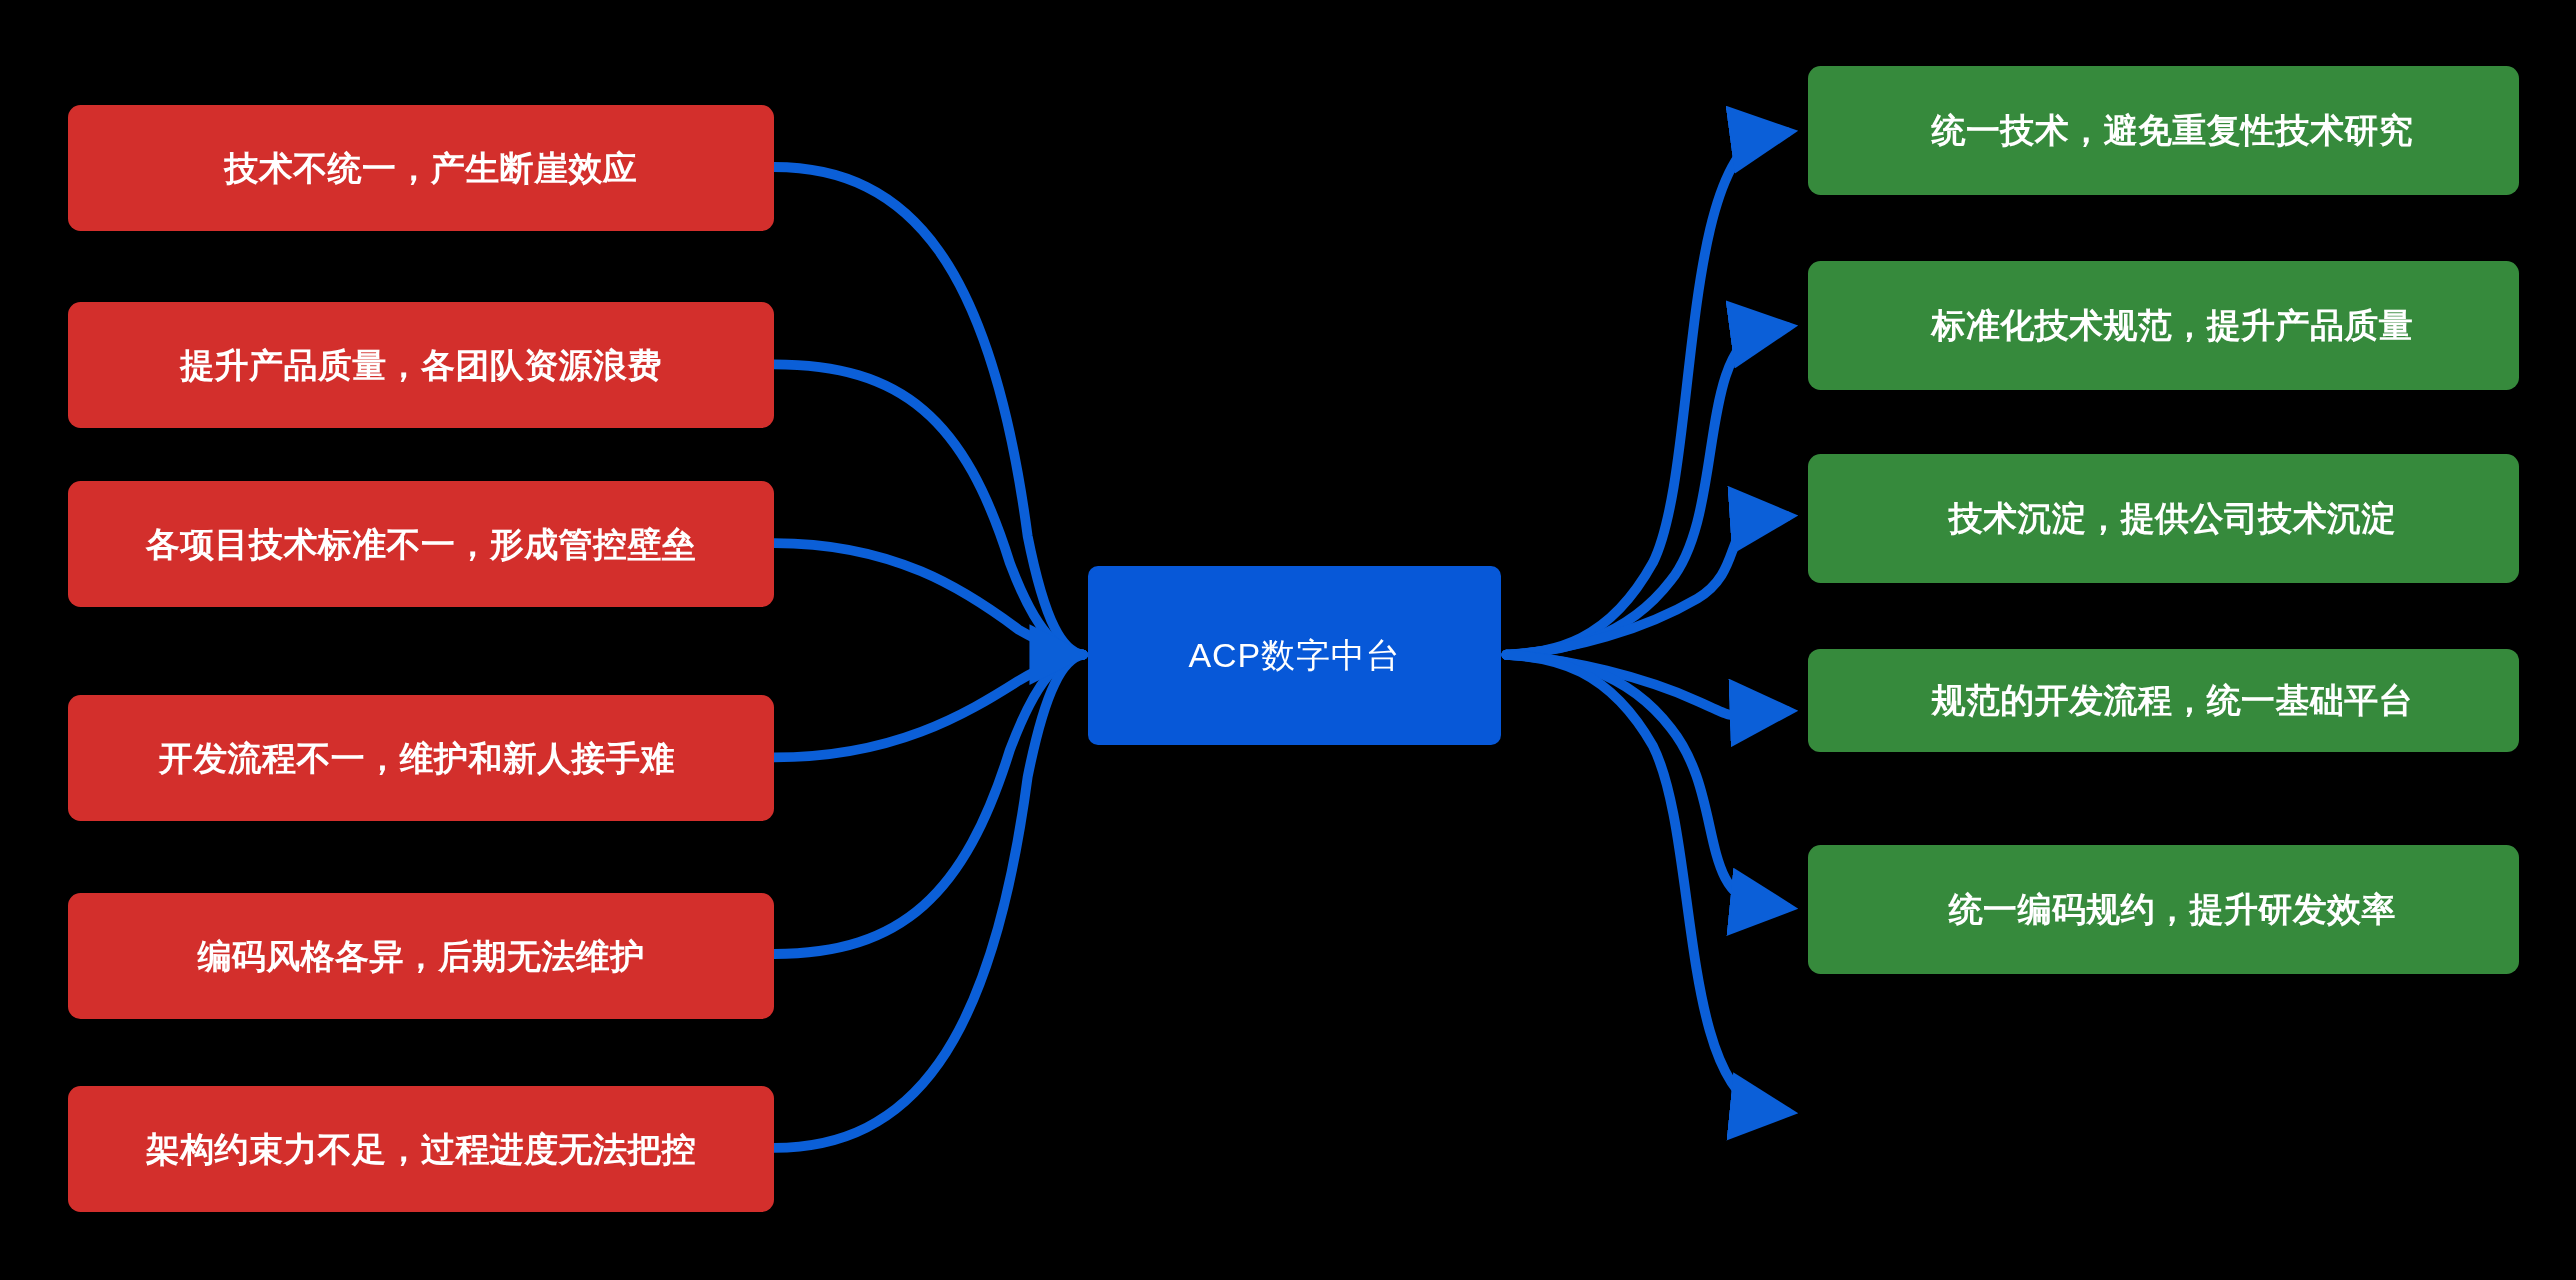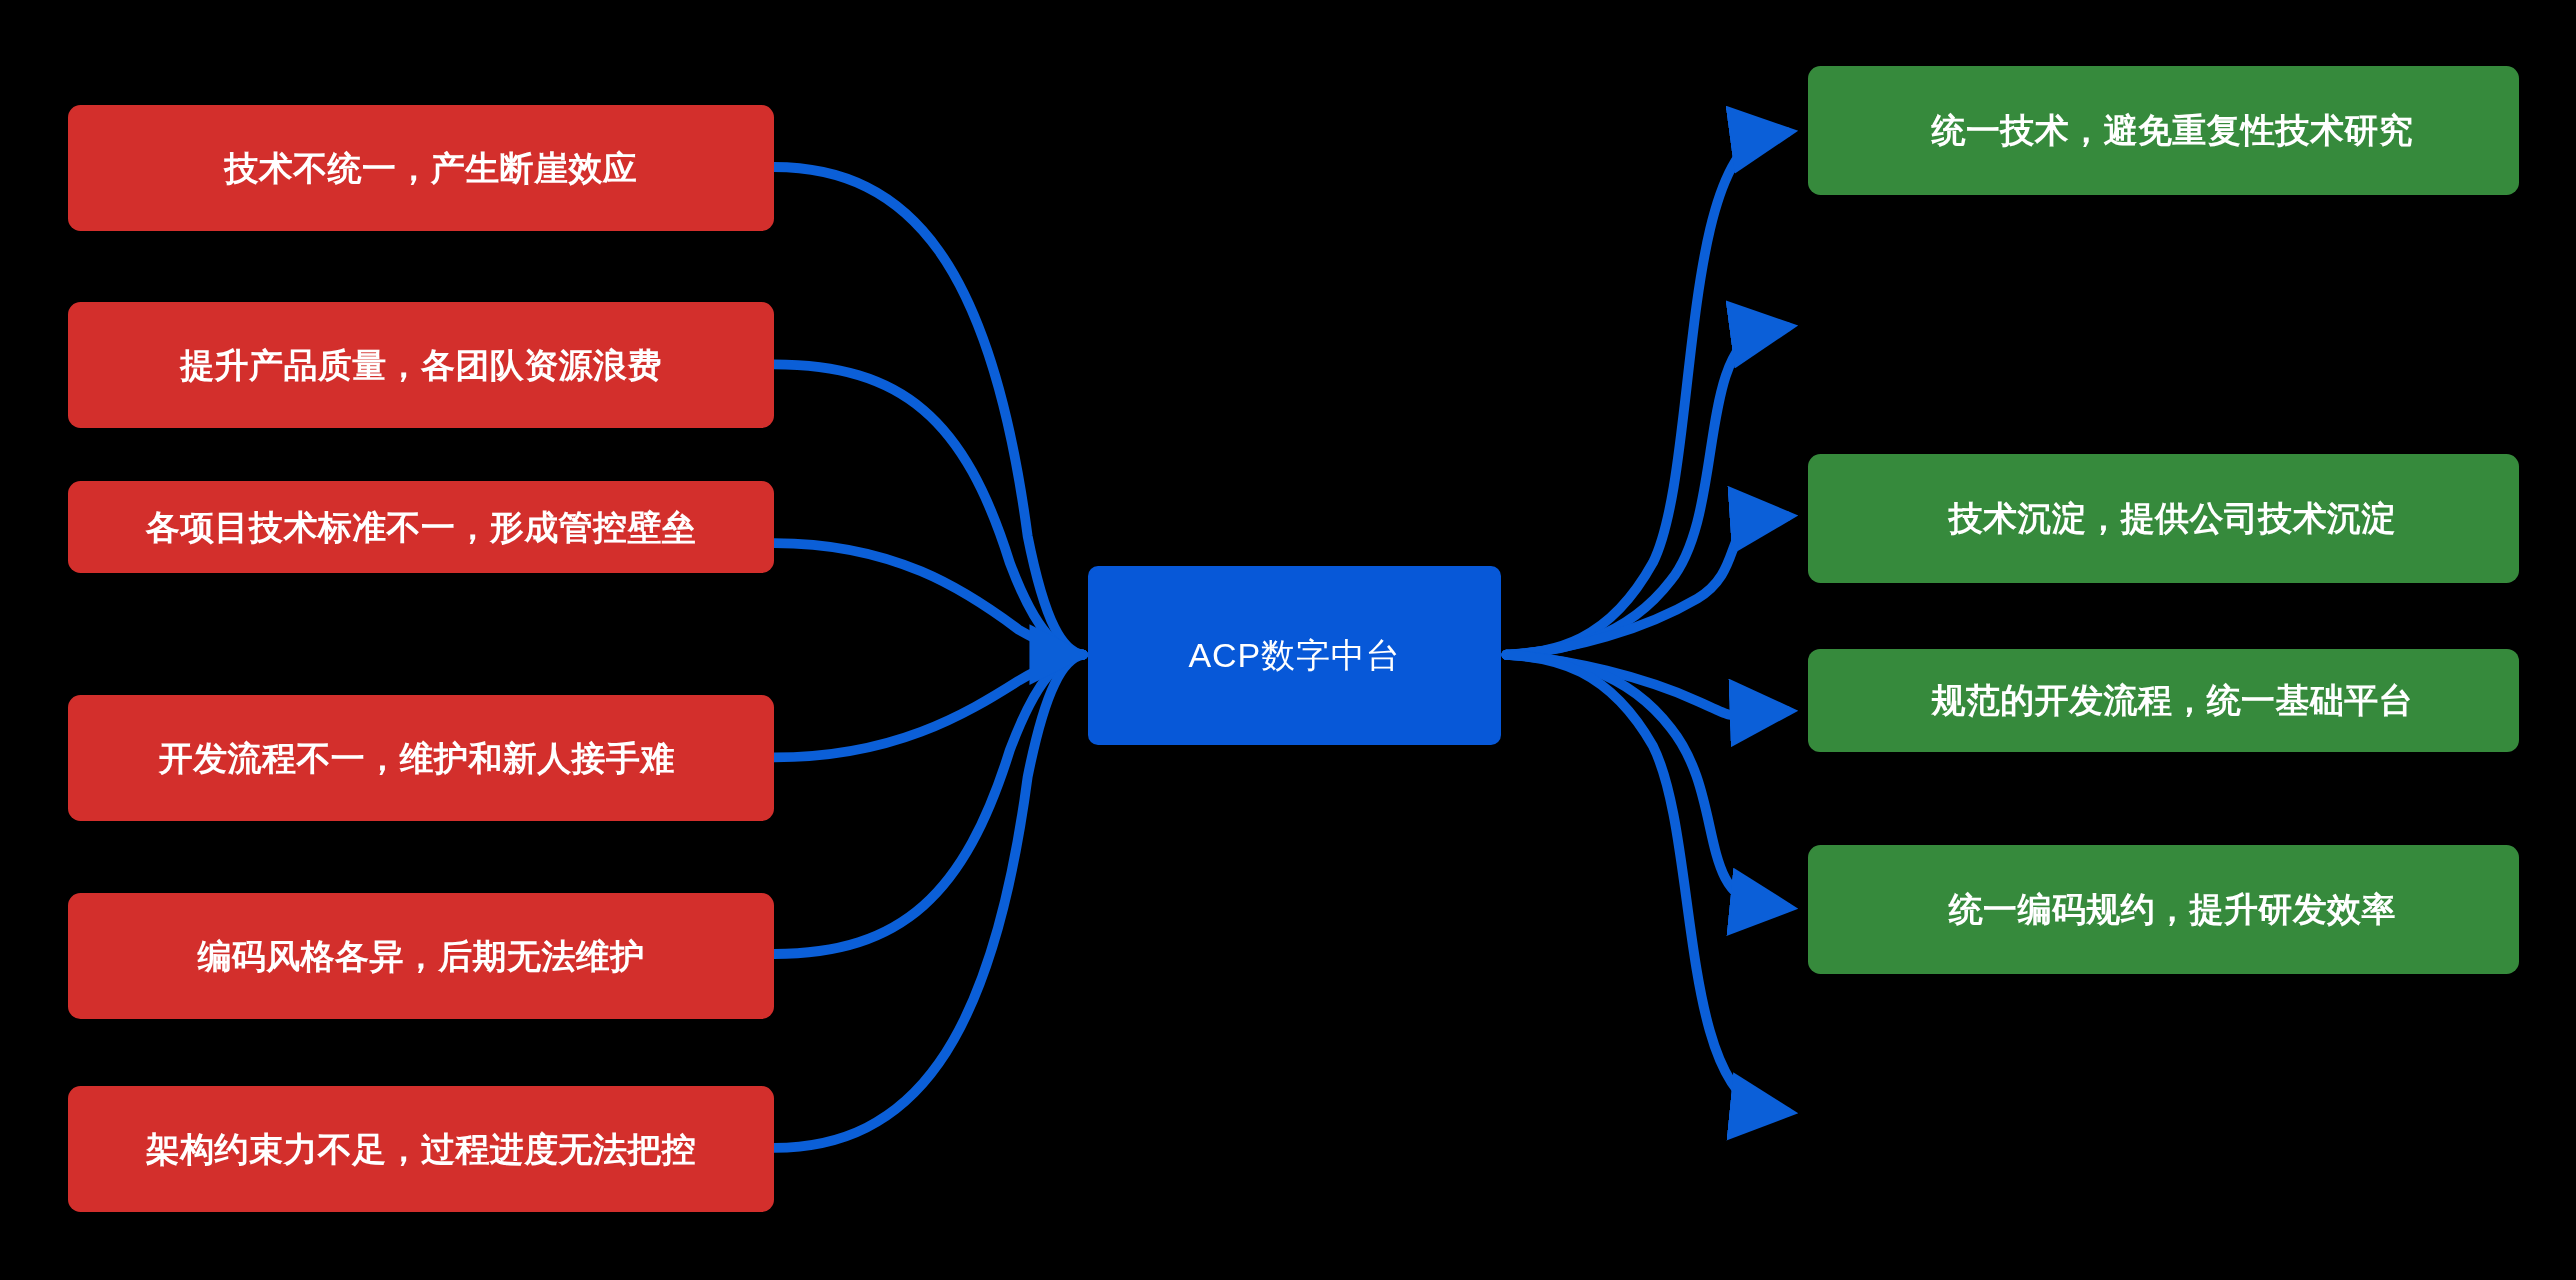--- a/index.html
+++ b/index.html
@@ -93,40 +93,43 @@
       <path d="M 1686 733 C 1740 736 1800 748 1850 835 C 1900 935 1880 1200 1970 1242 L 2000 1245"></path>
     </g>
   </svg>
 
   <div class="node node-problem" style="left:68px; top:105px; width:706px; height:126px;padding-left:41px;">
     <span>技术不统一，产生断崖效应</span>
   </div>
   <div class="node node-problem" style="left:68px; top:302px; width:706px; height:126px;">
     <span>提升产品质量，各团队资源浪费</span>
   </div>
-  <div class="node node-problem" style="left:68px; top:481px; width:706px; height:92px;">
+  <div class="node node-problem" style="left:68px; top:481px; width:706px; height:126px;">
     <span>各项目技术标准不一，形成管控壁垒</span>
   </div>
   <div class="node node-problem" style="left:68px; top:695px; width:706px; height:126px;padding-left:13px;">
     <span>开发流程不一，维护和新人接手难</span>
   </div>
   <div class="node node-problem" style="left:68px; top:893px; width:706px; height:126px;">
     <span>编码风格各异，后期无法维护</span>
   </div>
   <div class="node node-problem" style="left:68px; top:1086px; width:706px; height:126px;">
     <span>架构约束力不足，过程进度无法把控</span>
   </div>
 
   <div class="node node-center" style="left:1088px; top:566px; width:413px; height:179px;">
     <span>ACP数字中台</span>
   </div>
 
   <div class="node node-benefit" style="left:1808px; top:66px; width:711px; height:129px;">
     <span>统一技术，避免重复性技术研究</span>
   </div>
+  <div class="node node-benefit" style="left:1808px; top:261px; width:711px; height:129px;">
+    <span>标准化技术规范，提升产品质量</span>
+  </div>
   <div class="node node-benefit" style="left:1808px; top:454px; width:711px; height:129px;">
     <span>技术沉淀，提供公司技术沉淀</span>
   </div>
   <div class="node node-benefit" style="left:1808px; top:649px; width:711px; height:103px;border-radius:12px;">
     <span>规范的开发流程，统一基础平台</span>
   </div>
   <div class="node node-benefit" style="left:1808px; top:845px; width:711px; height:129px;">
     <span>统一编码规约，提升研发效率</span>
   </div>
 

